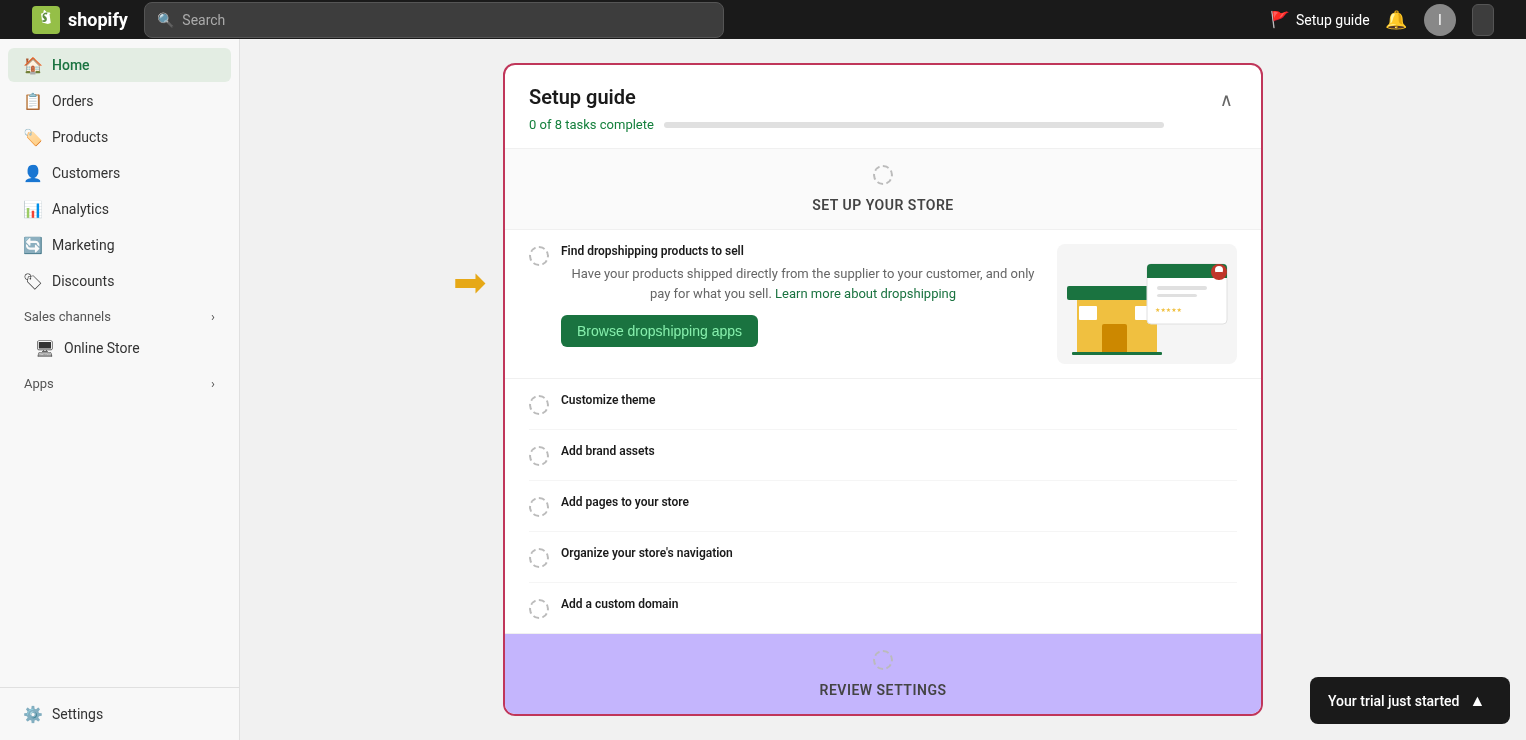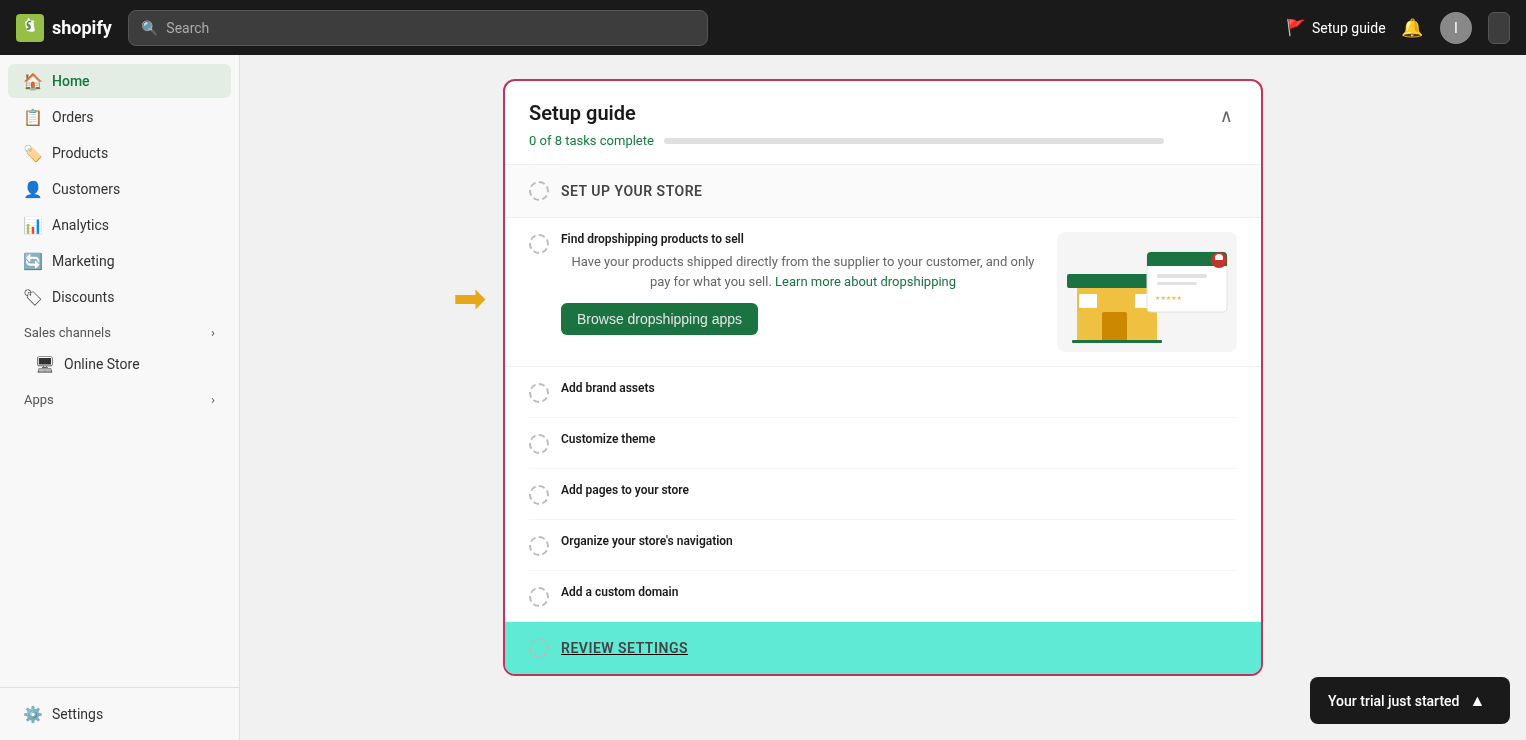--- a/index.html
+++ b/index.html
@@ -1,24 +1,24 @@
 <!DOCTYPE html>
 <html><head>
   <meta charset="utf-8">
   <style>
     * { box-sizing: border-box; margin: 0; padding: 0; }
     body { font-family: -apple-system, BlinkMacSystemFont, 'Segoe UI', Roboto, sans-serif; background: #f1f1f1; display: flex; flex-direction: column; height: 740px; overflow: hidden; }
 
     
     .topnav {
-      height: 55px;
+      height: 39px;
       background: #1a1a1a;
       display: flex;
       align-items: center;
-      padding: 0 16px;
+      padding: 0 32px;
       gap: 16px;
       flex-shrink: 0;
     }
     .topnav-logo {
       display: flex;
       align-items: center;
       gap: 8px;
       color: white;
       font-weight: 700;
       font-size: 18px;
@@ -195,20 +195,21 @@
       border-bottom: 1px solid #f0f0f0;
       position: relative;
     }
     .task-section:last-child { border-bottom: none; }
 
     .task-header {
       display: flex;
       align-items: center;
       gap: 12px;
       cursor: pointer;
+      flex-direction: column;
     }
     .task-radio {
       width: 20px;
       height: 20px;
       border: 2px dashed #bbb;
       border-radius: 50%;
       flex-shrink: 0;
     }
     .task-label {
       font-size: 14px;
@@ -249,21 +250,21 @@
     .task-item-desc {
       font-size: 13px;
       color: #666;
       line-height: 1.5;
       margin-bottom: 12px;
       text-align: center;
     }
     .task-item-desc a { color: #1a7340; text-decoration: none; }
     .task-item-btn {
       background: #1a7340;
-      color: #e5e5e5;
+      color: #86efac;
       border: none;
       border-radius: 6px;
       padding: 8px 16px;
       font-size: 14px;
       font-weight: 500;
       cursor: pointer;
     }
     .task-item-image {
       width: 180px;
       height: 120px;
@@ -453,27 +454,27 @@
                 <rect x="15" y="108" width="90" height="3" fill="#1a7340" rx="1"></rect>
               </svg>
             </div>
           </div>
         </div>
 
         <div class="task-content">
           <div class="task-item">
             <div class="task-item-radio"></div>
             <div class="task-item-content">
-              <div class="task-item-title">Add brand assets</div>
+              <div class="task-item-title">Customize theme</div>
             </div>
           </div>
           <div class="task-item">
             <div class="task-item-radio"></div>
             <div class="task-item-content">
-              <div class="task-item-title">Customize theme</div>
+              <div class="task-item-title">Add brand assets</div>
             </div>
           </div>
           <div class="task-item">
             <div class="task-item-radio"></div>
             <div class="task-item-content">
               <div class="task-item-title">Add pages to your store</div>
             </div>
           </div>
           <div class="task-item">
             <div class="task-item-radio"></div>
@@ -482,21 +483,21 @@
             </div>
           </div>
           <div class="task-item">
             <div class="task-item-radio"></div>
             <div class="task-item-content">
               <div class="task-item-title">Add a custom domain</div>
             </div>
           </div>
         </div>
 
-        <div class="task-section" style="background:#5eead4;text-decoration:underline;">
+        <div class="task-section" style="background:#c4b5fd;">
           <div class="task-header">
             <div class="task-radio"></div>
             <span class="task-label">REVIEW SETTINGS</span>
           </div>
         </div>
 
       </div>
     </div>
   </main>
 </div>

